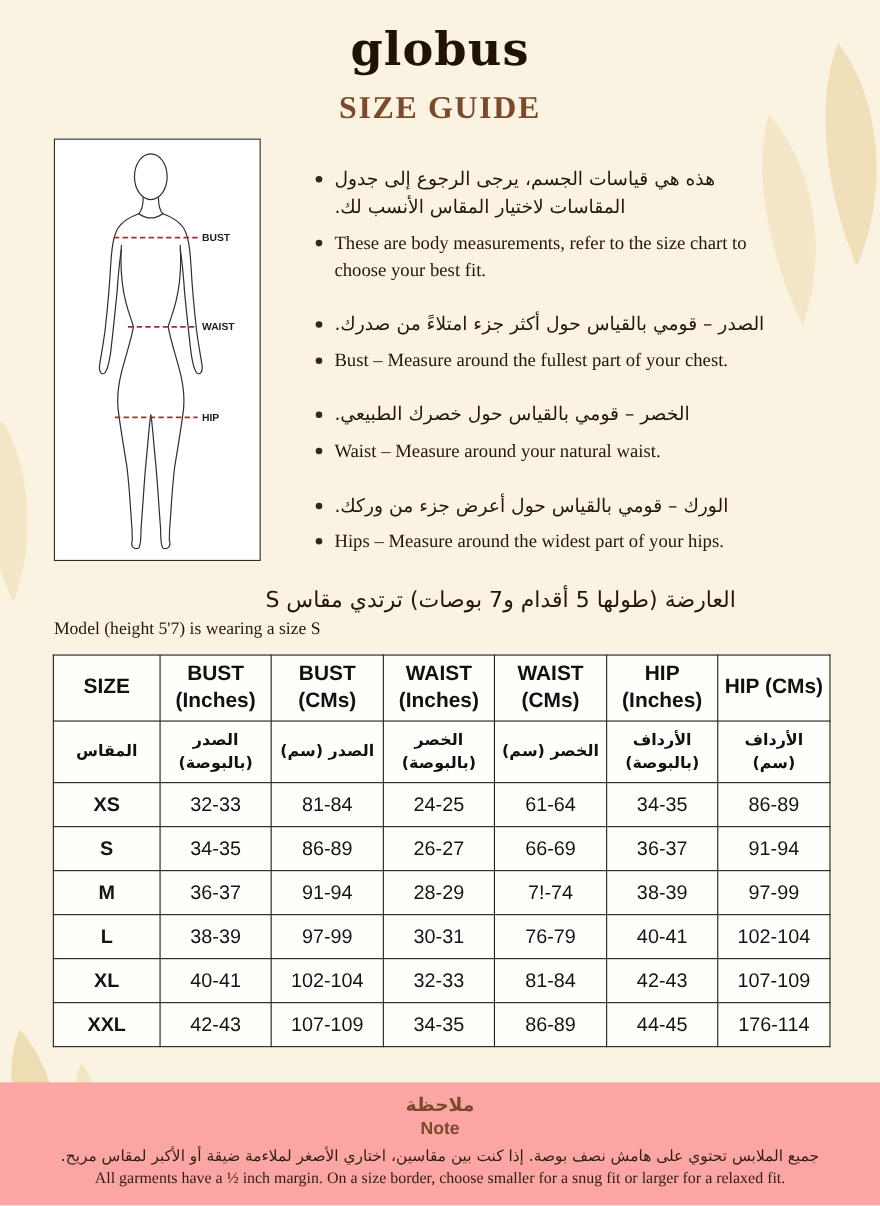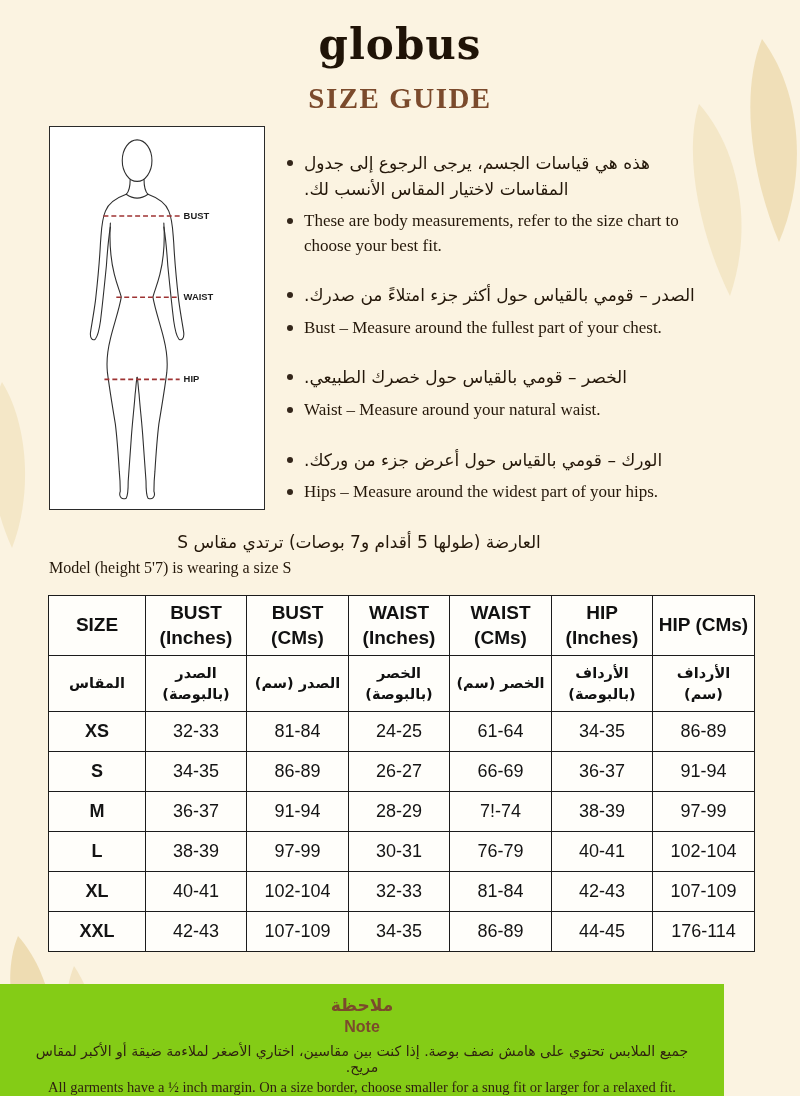--- a/index.html
+++ b/index.html
@@ -10,47 +10,47 @@
   .leaf-tr{right:-12px;top:34px}
   .leaf-lm{left:-20px;top:382px}
   .leaf-bl{left:-14px;top:926px}
 
   .header{position:absolute;top:0;left:0;width:800px;text-align:center}
   .logo{margin-top:20px;font-family:"DejaVu Serif",serif;font-weight:700;
         font-size:42px;color:#1f1307;letter-spacing:1px}
   .title{margin-top:13px;font-size:29px;font-weight:700;color:#7b4a2c;
          letter-spacing:1.5px;font-family:Liberation Serif, serif}
 
-  .figure-box{position:absolute;left:49px;top:126px;width:216px;height:384px;
+  .figure-box{position:absolute;left:49px;top:126px;width:188px;height:384px;
               background:#fff;border:1px solid #2a2a2a}
 
   .bullets{position:absolute;left:287px;top:151px;width:436px}
   .group{margin-bottom:25px}
   .b-item{display:flex;gap:11px;margin-bottom:7px}
   .dot{flex:0 0 auto;width:6px;height:6px;border-radius:50%;background:#33261a;margin-top:9px}
   .b-text{font-size:17px;line-height:1.5;color:#241709}
   .b-text.ar{text-align:left}
   .b-text.en{font-family:"Liberation Serif",serif;line-height:1.45}
 
   .model-note{position:absolute;left:49px;top:530px;width:620px}
-  .mn-ar{font-size:17px;text-align:center;line-height:1.5}
+  .mn-ar{font-size:20px;text-align:right;line-height:1.5}
   .mn-en{font-family:"Liberation Serif",serif;font-size:16px;line-height:1.45;margin-top:0}
 
   table.size-table{position:absolute;left:48px;top:595px;width:706px;
        border-collapse:collapse;table-layout:fixed;background:#fffefa}
   .size-table th,.size-table td{border:1.4px solid #1c1c1c;text-align:center;
        vertical-align:middle;padding:2px}
   .hdr-en th{font-family:"Liberation Sans",sans-serif;font-size:19px;font-weight:700;
        line-height:1.3;height:60px;color:#111}
   .hdr-ar th{font-size:14.5px;font-weight:700;height:56px;line-height:1.4;color:#111}
   .data-row td{height:40px;font-size:18px;font-family:"Liberation Sans",sans-serif;color:#141414}
   .data-row .size-cell{font-weight:700}
 
-  .footer{position:absolute;left:0;top:984px;width:724px;height:112px;
-          background:#84cc16;text-align:center;padding-top:11px}
+  .footer{position:absolute;left:0;top:984px;width:800px;height:112px;
+          background:#fca5a5;text-align:center;padding-top:11px}
   .note-title-ar{font-size:17px;font-weight:700;color:#7b4a2c}
   .note-title-en{font-size:16px;font-weight:700;color:#7b4a2c;margin-top:3px;
                  font-family:Liberation Sans, sans-serif}
   .note-body-ar{font-size:14px;margin-top:7px;color:#2e1f10;padding:0 20px}
   .note-body-en{font-size:14.5px;margin-top:4px;color:#2e1f10;
                 font-family:"Liberation Serif",serif;padding:0 20px}
 </style>
 </head>
 <body>
 

